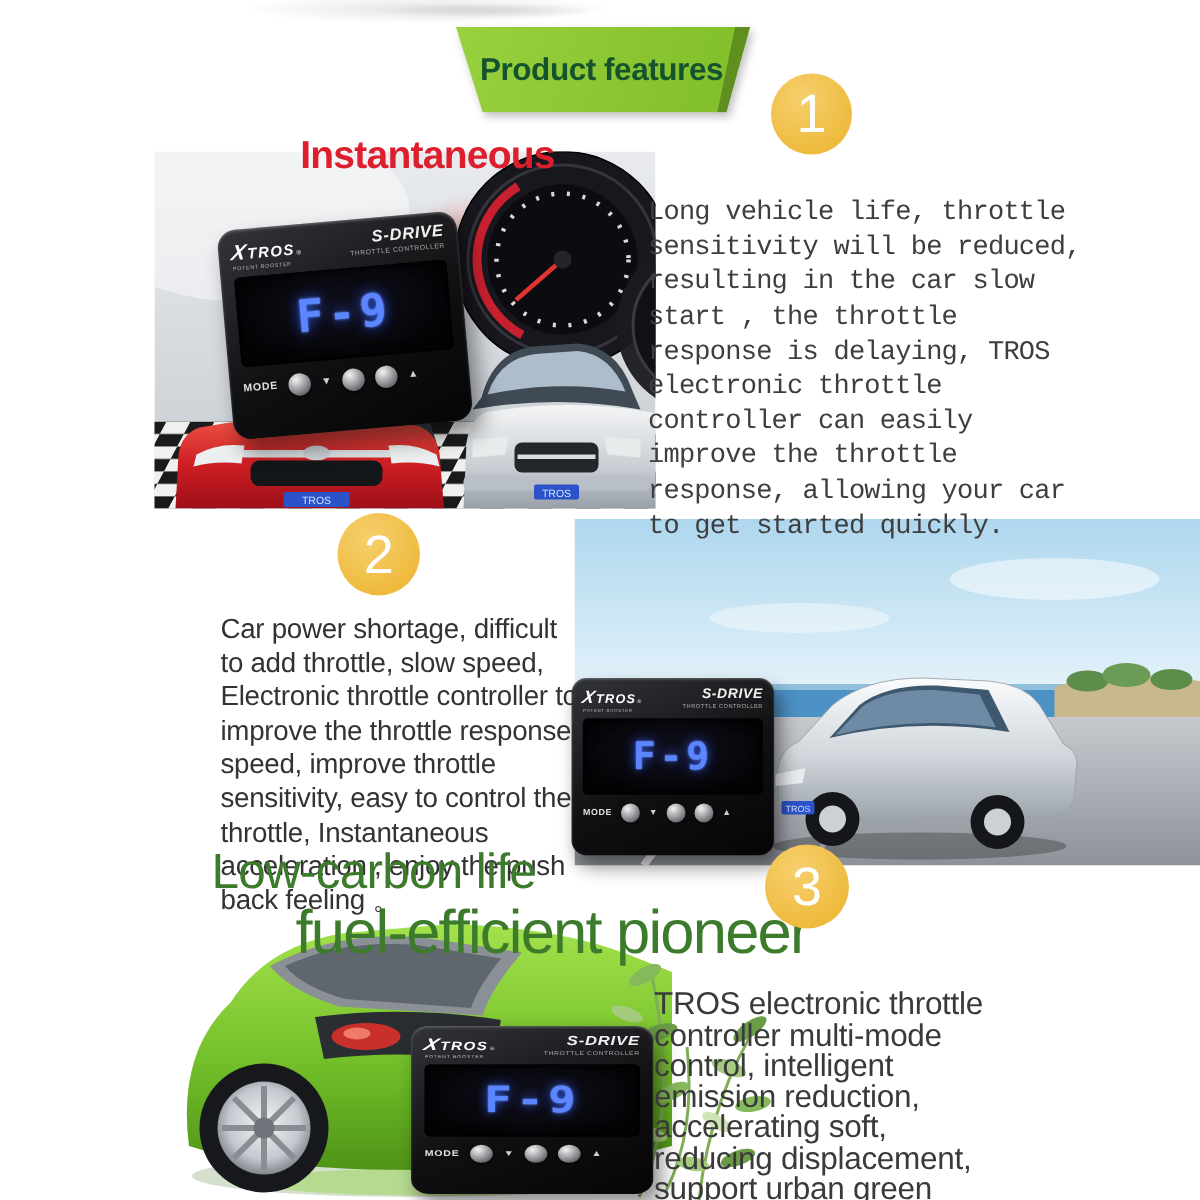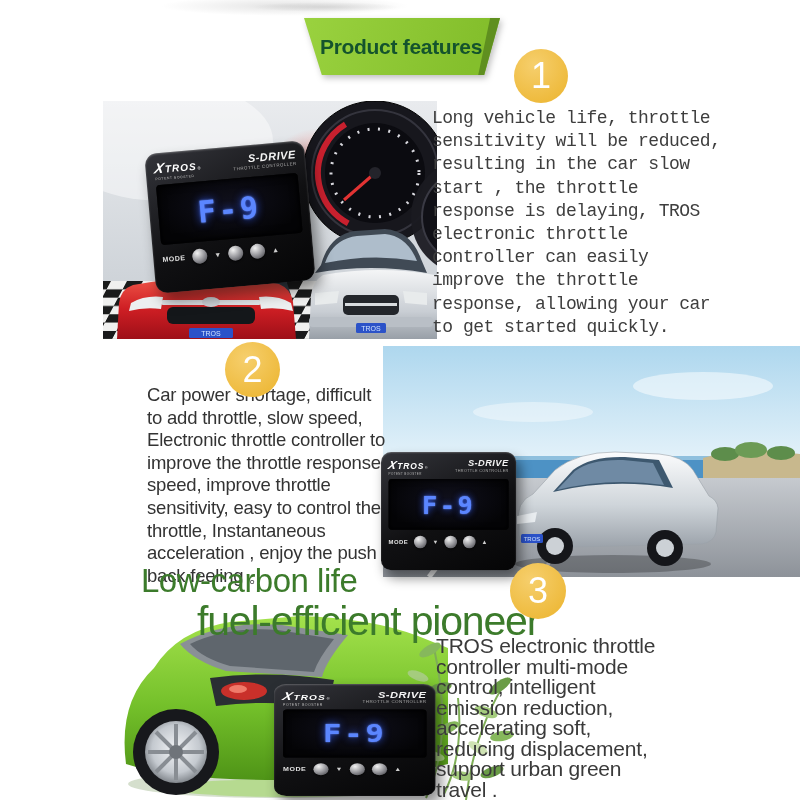--- a/index.html
+++ b/index.html
@@ -35,21 +35,21 @@
             color:#dd1f2d;font:700 26px/30px "Liberation Sans",sans-serif;letter-spacing:-.5px;}
   .s2-title{position:absolute;left:383px;top:350px;width:262px;text-align:center;z-index:5;
             color:#d51f2f;font:700 30px/35px "Liberation Sans",sans-serif;
             text-shadow:0 0 3px rgba(255,255,255,.9),0 0 1px #ffffff;}
   .s3-title{position:absolute;z-index:5;color:#3c7b2b;font-family:"Liberation Sans",sans-serif;}
   #s3-line1{left:141px;top:562px;font-size:33px;font-weight:400;letter-spacing:-.5px;}
   #s3-line2{left:197px;top:598px;font-size:41px;font-weight:400;letter-spacing:-1.2px;}
   .tline{display:block;}
 
   
-  .body-text{position:absolute;white-space:pre-line;z-index:5;}
+  .body-text{position:absolute;white-space:pre-line;z-index:5;margin-top:24px;}
   .s1-body{left:432px;top:107px;width:368px;color:#3e3e3e;
            font:400 18px/23.2px "Liberation Mono",monospace;letter-spacing:-.5px;}
   .s2-body{left:147px;top:384px;width:290px;color:#333333;
            font:400 18.5px/22.6px "Liberation Sans",sans-serif;letter-spacing:-.2px;}
   .s3-body{left:436px;top:636px;width:370px;color:#3a3a3a;
            font:400 21px/20.5px "Liberation Sans",sans-serif;letter-spacing:-.2px;}
 
   
   .photo{position:absolute;z-index:1;}
   #photo-1{left:103px;top:101px;}
@@ -96,20 +96,21 @@
   <div class="banner-shape"></div>
   <div class="banner-fold"></div>
   <div class="banner-label">Product features</div>
 </div>
 
 <div class="badge" id="badge-1">1</div>
 <div class="badge" id="badge-2">2</div>
 <div class="badge" id="badge-3">3</div>
 
 <div class="s1-title">
+  <span class="tline">Instantaneous</span>
 </div>
 
 <svg id="photo-1" class="photo" width="334" height="238" viewBox="0 0 334 238">
   <defs>
     <linearGradient id="p1bg" x1="0" y1="0" x2="0" y2="1">
       <stop offset="0" stop-color="#e9ebee"></stop>
         <stop offset="1" stop-color="#c6ccd2"></stop>
     </linearGradient>
     <radialGradient id="redglow" cx="50%" cy="50%" r="50%">
       <stop offset="0" stop-color="#ff3a2e" stop-opacity=".75"></stop>

